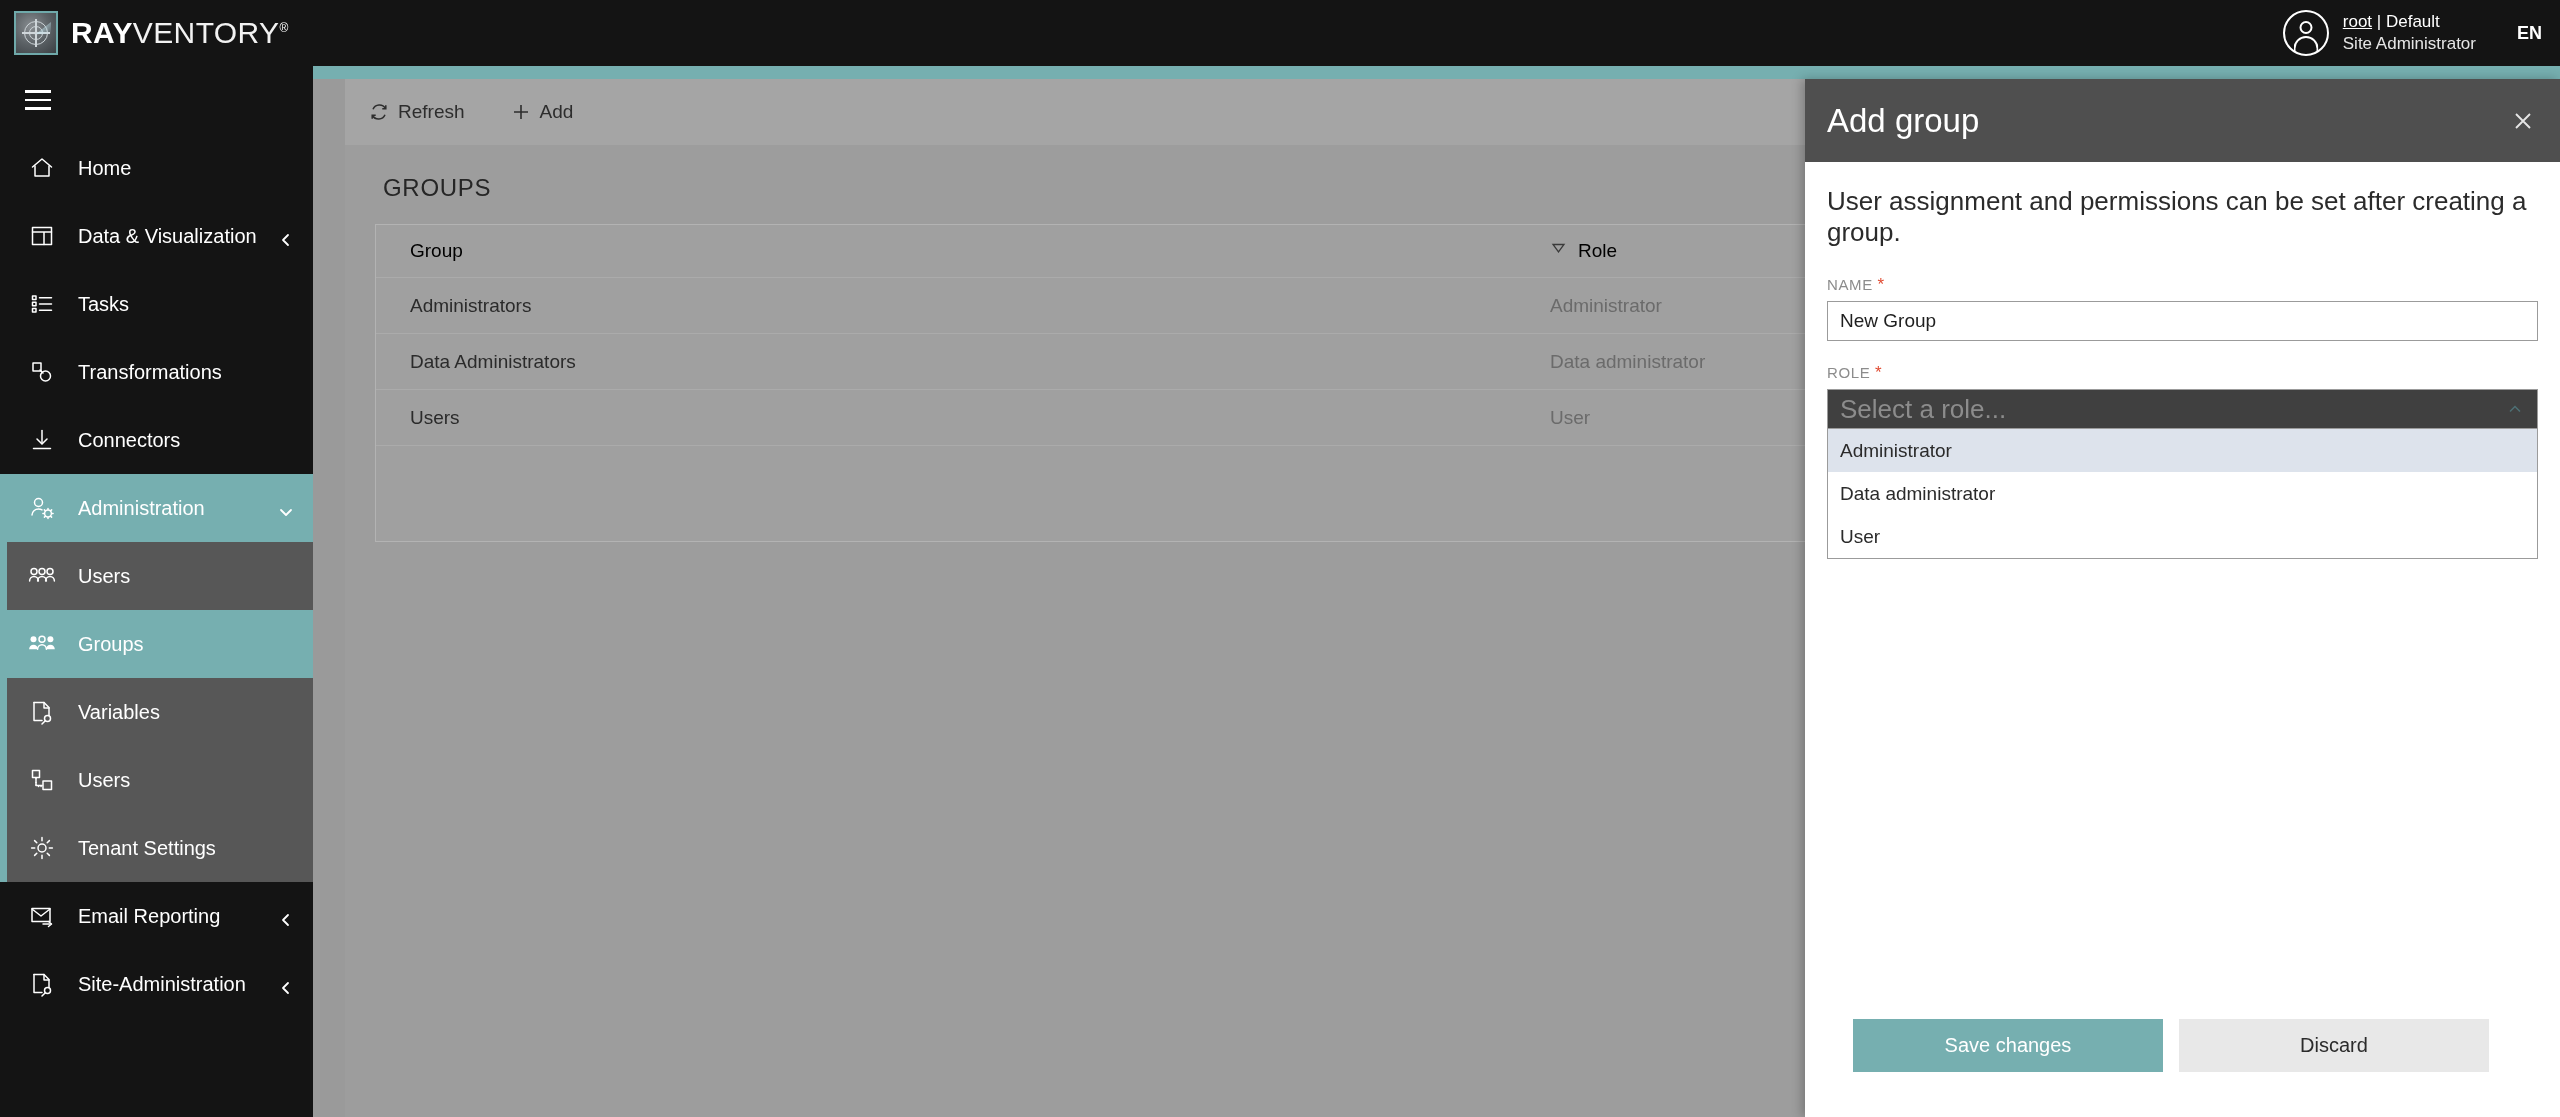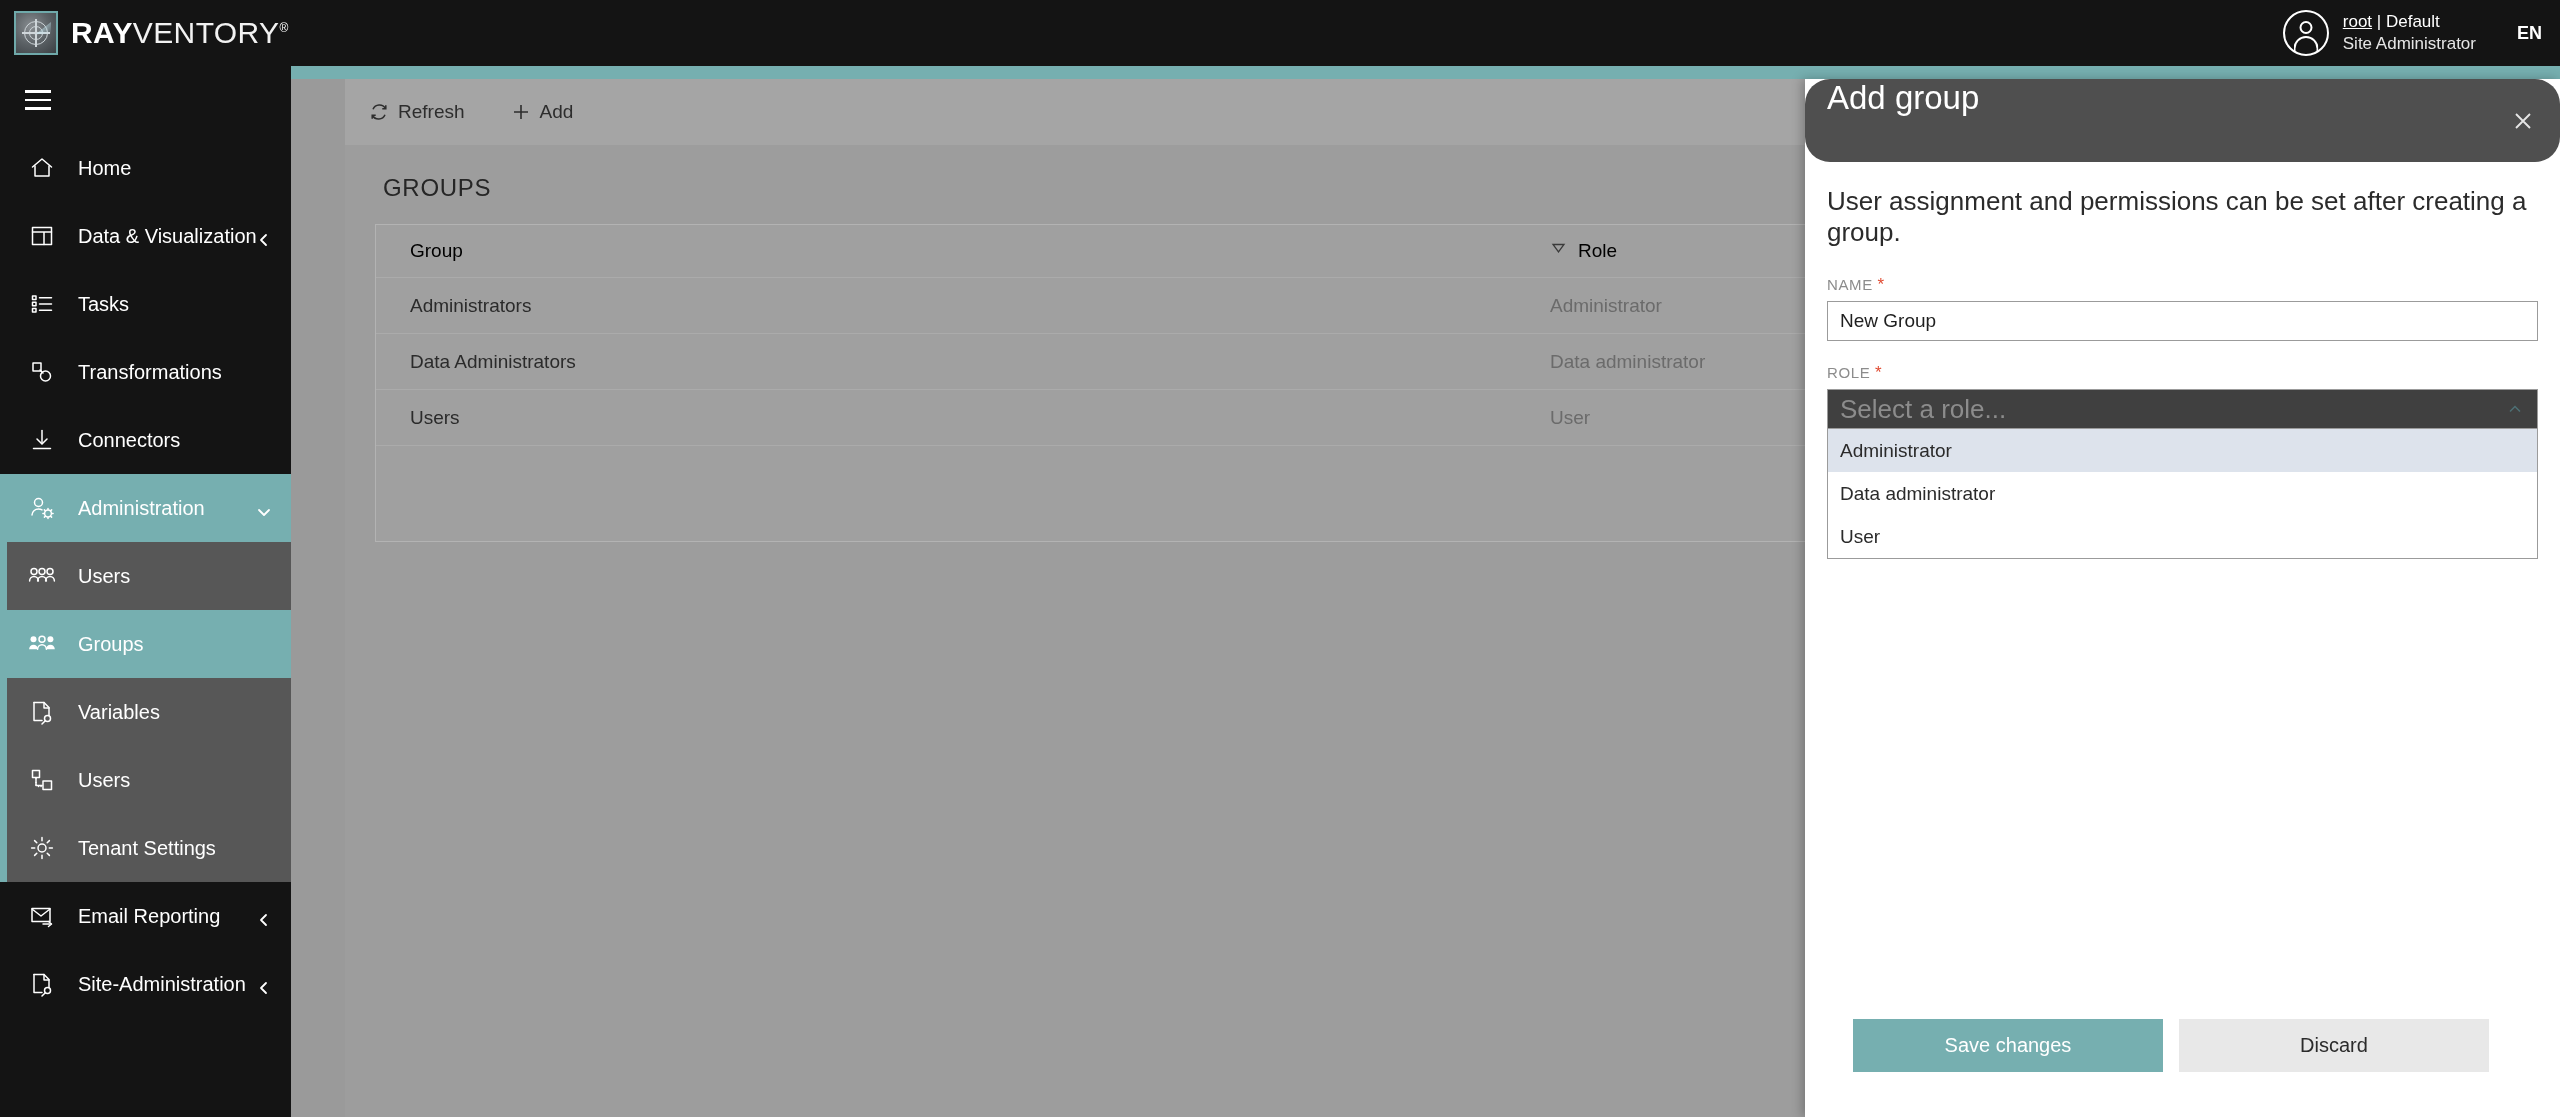--- a/index.html
+++ b/index.html
@@ -69,21 +69,21 @@
   }
 
   
   .teal-strip {
     position: absolute; top: 66px; left: 0; width: 2560px; height: 13px;
     background: #76afb0;
   }
 
   
   .sidebar {
-    position: absolute; top: 66px; left: 0; width: 291px; height: 1051px;
+    position: absolute; top: 66px; left: 0; width: 313px; height: 1051px;
     background: #141414; overflow: hidden;
   }
   .hamburger {
     height: 68px; display: flex; flex-direction: column; justify-content: center;
     gap: 6px; padding-left: 25px;
   }
   .hamburger span { display: block; width: 26px; height: 2.4px; background: #fff; }
   .nav-item {
     display: flex; align-items: center; height: 68px; padding-left: 25px;
     color: #ffffff; font-size: 20px; position: relative;
@@ -143,22 +143,22 @@
   .tr .c-role { color: #6b6b6b; }
   .tbody-pad { height: 96px; border-top: 1px solid #ababab; }
 
   
   .panel {
     position: absolute; top: 79px; right: 0; width: 755px; height: 1038px;
     background: #ffffff; box-shadow: -3px 0 10px rgba(0,0,0,.25);
     display: flex; flex-direction: column;
   }
   .panel-head {
-    height: 83px; background: #4f4f4f; display: flex; 
-    padding: 0 0 0 22px; position: relative; flex: none; border-radius: 25px;
+    height: 83px; background: #4f4f4f; display: flex; align-items: center;
+    padding: 0 0 0 22px; position: relative; flex: none;
   }
   .panel-title { color: #ffffff; font-size: 33px; font-weight: 400; }
   .panel-close {
     position: absolute; right: 22px; top: 50%; transform: translateY(-50%);
     width: 30px; height: 30px; display: flex; align-items: center; justify-content: center;
   }
   .panel-body { flex: 1; padding: 24px 22px 0 22px; position: relative; }
   .panel-desc { font-size: 26px; color: #2b2b2b; margin-bottom: 27px; }
   .field-label {
     font-size: 15px; color: #8c8c8c; letter-spacing: .6px; margin-bottom: 6px;

